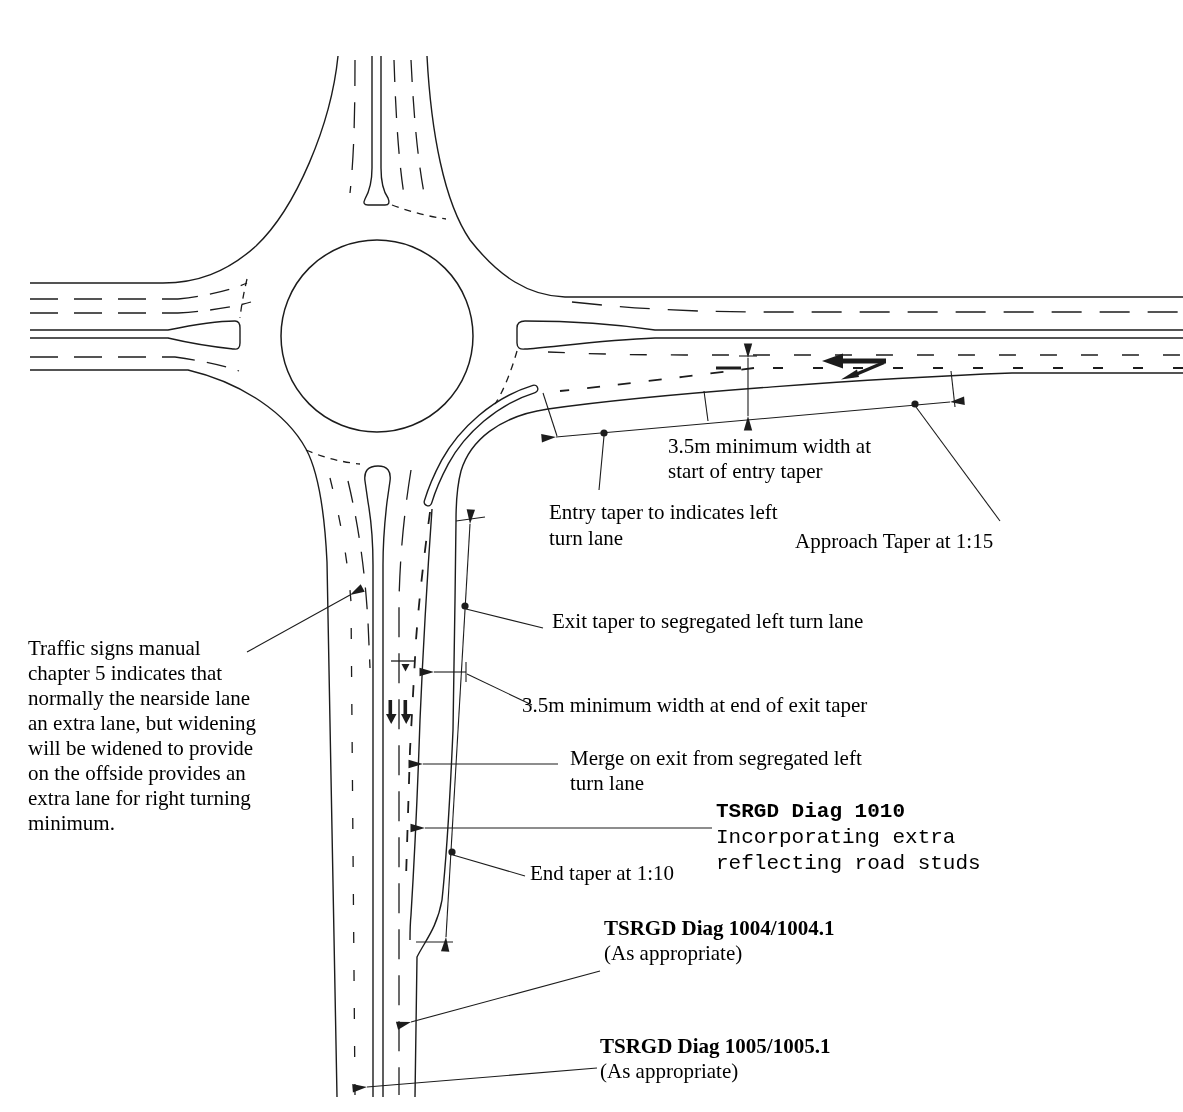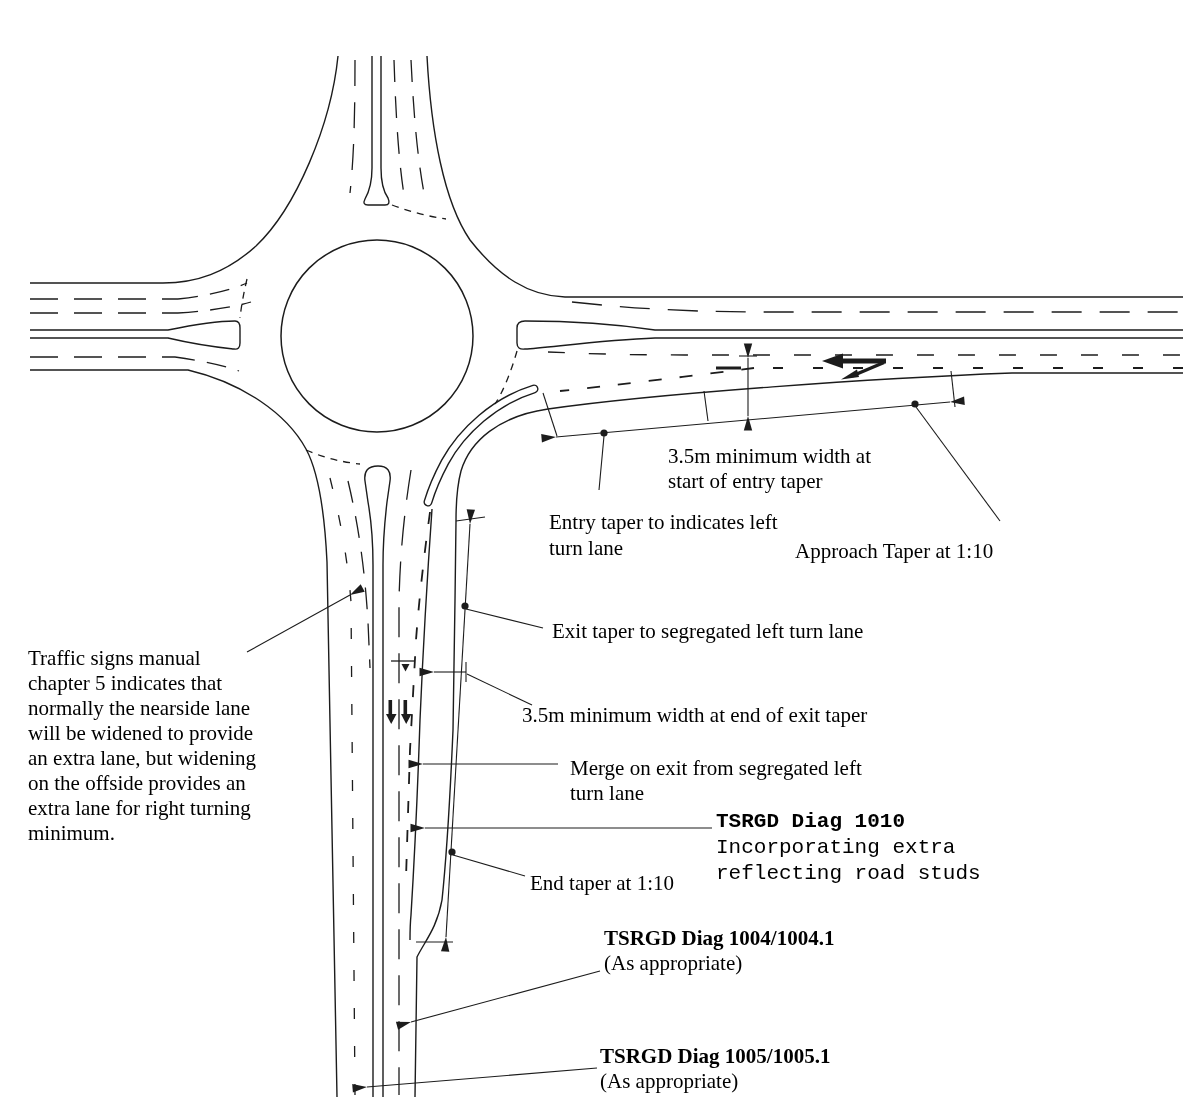--- a/index.html
+++ b/index.html
@@ -1,19 +1,19 @@
 <!DOCTYPE html>
 <html><head>
 <meta charset="utf-8">
 <style>
   html,body{margin:0;padding:0;background:#ffffff;}
   .stage{position:relative;width:1183px;height:1112px;background:#ffffff;overflow:hidden;
          font-family:"Liberation Serif", serif;color:#000;}
   .stage svg{position:absolute;left:0;top:0;}
-  .lbl{position:absolute;font-size:21px;line-height:25px;white-space:nowrap;margin-top:10px;}
+  .lbl{position:absolute;font-size:21px;line-height:25px;white-space:nowrap;}
   .lbl .ln{display:block;}
   .lbl .b{font-weight:bold;display:block;}
   .lh26{line-height:26px;}
 </style>
 </head>
 <body>
 
 <div class="stage">
 
 <svg width="1183" height="1112" viewBox="0 0 1183 1112">
@@ -115,39 +115,39 @@
     <path d="M600,971 L411,1022" marker-end="url(#ah)"></path>
     <path d="M597,1068 L367,1087" marker-end="url(#ah)"></path>
     <path d="M247,652 L350,595" marker-end="url(#ah)"></path>
   </g>
 </svg>
 
   <div class="lbl" style="left:28px;top:636px;">
     <span class="ln">Traffic signs manual</span>
     <span class="ln">chapter 5 indicates that</span>
     <span class="ln">normally the nearside lane</span>
+    <span class="ln">an extra lane, but widening</span>
     <span class="ln">will be widened to provide</span>
-    <span class="ln">an extra lane, but widening</span>
     <span class="ln">on the offside provides an</span>
     <span class="ln">extra lane for right turning</span>
     <span class="ln">minimum.</span>
   </div>
 
   <div class="lbl" style="left:668px;top:434px;">
     <span class="ln">3.5m minimum width at</span>
     <span class="ln">start of entry taper</span>
   </div>
 
   <div class="lbl lh26" style="left:549px;top:499px;">
     <span class="ln">Entry taper to indicates left</span>
     <span class="ln">turn lane</span>
   </div>
 
   <div class="lbl" style="left:795px;top:529px;">
-    <span class="ln">Approach Taper at 1:10</span>
+    <span class="ln">Approach Taper at 1:15</span>
   </div>
 
   <div class="lbl" style="left:552px;top:609px;">
     <span class="ln">Exit taper to segregated left turn lane</span>
   </div>
 
   <div class="lbl" style="left:522px;top:693px;text-align:center;">
     <span class="ln">3.5m minimum width at end of exit taper</span>
   </div>
 

